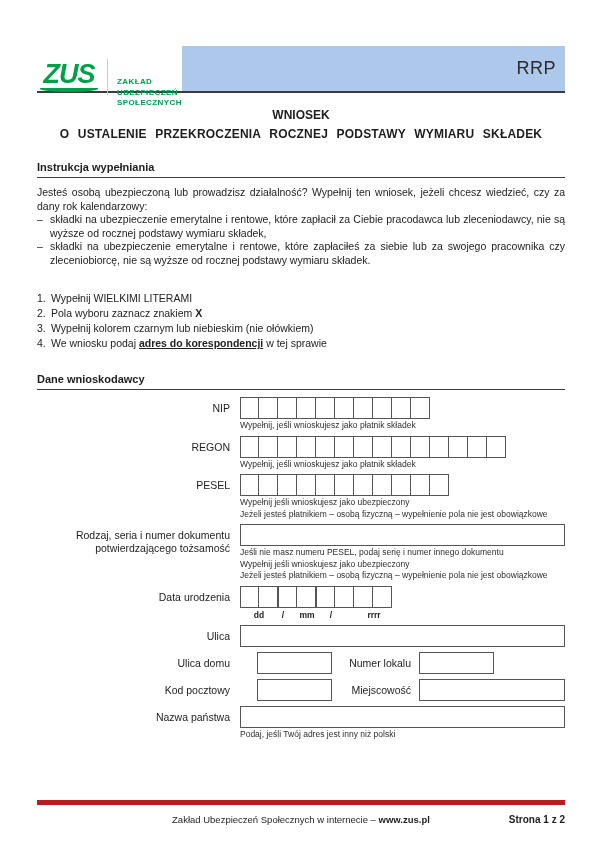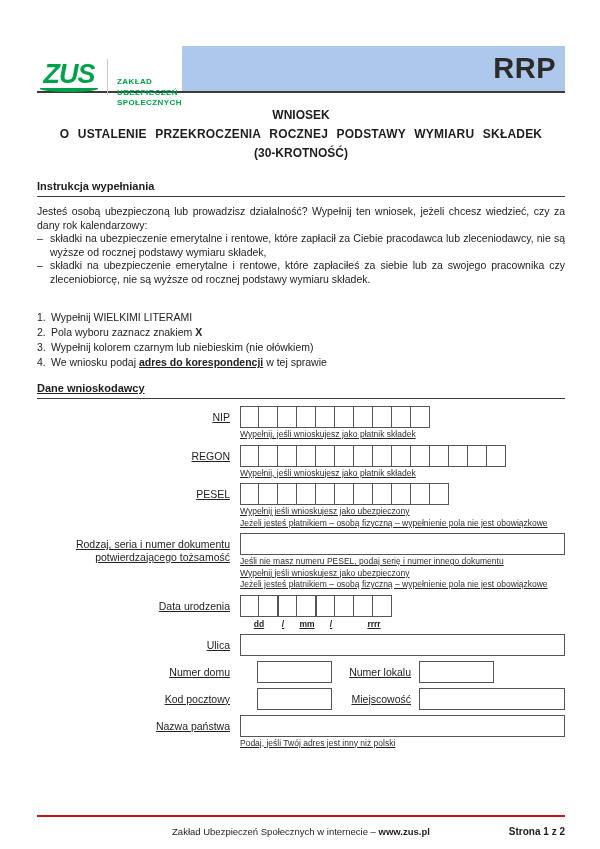--- a/index.html
+++ b/index.html
@@ -24,21 +24,21 @@
     letter-spacing:-1px; transform:scaleY(1.05);
   }
   .zus-swoosh { width:58px; height:4px; border-radius:0 0 60% 60%/0 0 100% 100%; margin-top:1px; }
   .logo-divider { width:1px; height:36px; background:#c9c9c9; margin-right:9px; }
   .org-name { font-size:8px; font-weight:bold; line-height:10.5px; letter-spacing:.4px;margin-top:32px; }
   .code-bar {
     position:absolute; left:145px; right:0; top:3px; height:45px;
     display:flex; align-items:center; justify-content:flex-end;
     padding-right:9px;
   }
-  .code-bar .code { font-size:29px; font-weight:bold; color:#2b2b2b; letter-spacing:.5px; }
+  .code-bar .code { font-size:18px; font-weight:normal; color:#2b2b2b; letter-spacing:.5px; }
   .top-rule { border-top:2px solid #3b3b3b; }
 
   
   .title-block { margin-top:13px; text-align:center; }
   .title-line { font-size:12px; font-weight:bold; line-height:19px; color:#1d1d1d; }
   .title-line.spread { word-spacing:5px; letter-spacing:.2px; }
 
   
   .section-heading {
     font-size:11px; font-weight:bold; color:#1d1d1d;
@@ -51,21 +51,21 @@
   .bullet-row { display:flex; font-size:10.5px; line-height:13.5px; }
   .bullet-dash { width:13px; flex:0 0 13px; }
   .bullet-text { flex:1; text-align:justify; }
   .numbered-list { margin-top:24px; }
   .numbered-item { display:flex; font-size:10.5px; line-height:15px; }
   .num { width:14px; flex:0 0 14px; }
   .bold-x { font-weight:bold; }
   .bold-underline { font-weight:bold; text-decoration:underline; }
 
   
-  .form-section { margin-top:12px;text-decoration:underline; }
+  .form-section { margin-top:22px; }
   .form-rows { margin-top:7px; }
   .frow { display:flex; margin-bottom:5px; }
   .flabel {
     width:203px; flex:0 0 203px; padding-right:10px; padding-top:5px;
     text-align:right; font-size:10.5px; line-height:12.5px; color:#1d1d1d;
   }
   .ffield { flex:1; }
   .cellgrid { display:flex; }
   .cell { width:19px; height:22px; border:1px solid #555; border-left:none; background:#fff; }
   .cell:first-child { border-left:1px solid #555; }
@@ -77,22 +77,22 @@
   .flabel2 {
     width:87px; flex:0 0 87px; padding-right:8px; padding-top:5px;
     text-align:right; font-size:10.5px; color:#1d1d1d;
   }
   .date-format { display:flex; font-size:8.5px; font-weight:bold; margin-top:2px; color:#1d1d1d; }
   .df { text-align:center; }
   .df.g2 { width:38px; } .df.sep { width:10px; } .df.g4 { width:76px; }
 
   
   .footer {
-    position:absolute; left:37px; right:35px; bottom:12px;
-    border-top:2px solid #b91c1c; padding-top:9px;
+    position:absolute; left:37px; right:35px; bottom:24px;
+    border-top:5px solid #b91c1c; padding-top:9px;
   }
   .footer-center { text-align:center; font-size:9.5px; color:#1d1d1d; }
   .footer-center b { font-weight:bold; }
   .page-num { position:absolute; right:0; top:9px; font-size:10px; font-weight:bold; color:#1d1d1d; }
 </style>
 </head>
 <body>
 
 <div class="page">
   <div class="content">
@@ -112,21 +112,20 @@
       </div>
       <div class="code-bar" style="background: rgb(173, 200, 234);">
         <span class="code">RRP</span>
       </div>
     </div>
     <div class="top-rule"></div>
 
     <div class="title-block">
       <div class="title-line">WNIOSEK</div>
       <div class="title-line spread">O USTALENIE PRZEKROCZENIA ROCZNEJ PODSTAWY WYMIARU SKŁADEK</div>
-      <div class="title-line">(30-KROTNOŚĆ)</div>
     </div>
 
     <div class="instructions">
       <div class="section-heading">Instrukcja wypełniania</div>
       <div class="intro">Jesteś osobą ubezpieczoną lub prowadzisz działalność? Wypełnij ten wniosek, jeżeli chcesz wiedzieć, czy za dany rok kalendarzowy:</div>
 
       <div class="bullet-row">
         <span class="bullet-dash">–</span>
         <span class="bullet-text">składki na ubezpieczenie emerytalne i rentowe, które zapłacił za Ciebie pracodawca lub zleceniodawcy, nie są wyższe od rocznej podstawy wymiaru składek,</span>
       </div>
@@ -267,21 +266,21 @@
 
 
         <div class="frow">
           <div class="flabel">Ulica</div>
           <div class="ffield">
             <div class="inputbox"></div>
           </div>
         </div>
 
         <div class="frow">
-          <div class="flabel">Numer domu</div>
+          <div class="flabel">Ulica domu</div>
           <div class="ffield two-col">
             <div class="inputbox small"></div>
             <div class="flabel2">Numer lokalu</div>
             <div class="inputbox small"></div>
           </div>
         </div>
 
         <div class="frow">
           <div class="flabel">Kod pocztowy</div>
           <div class="ffield two-col">

